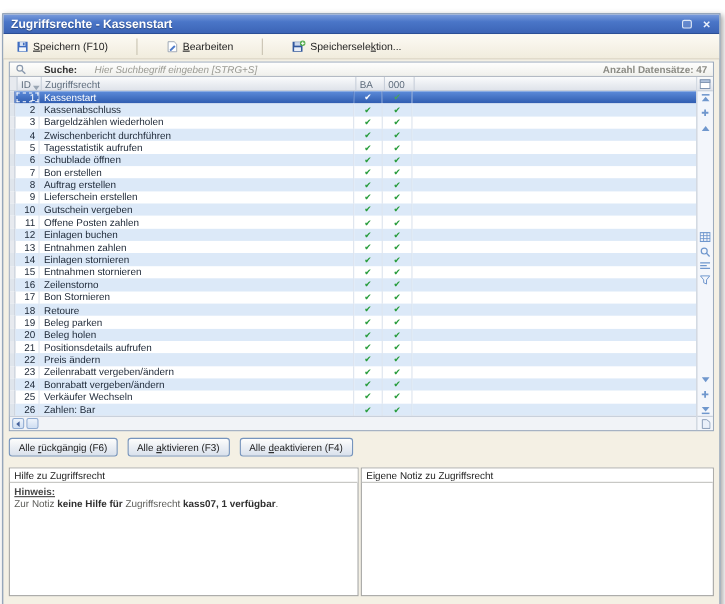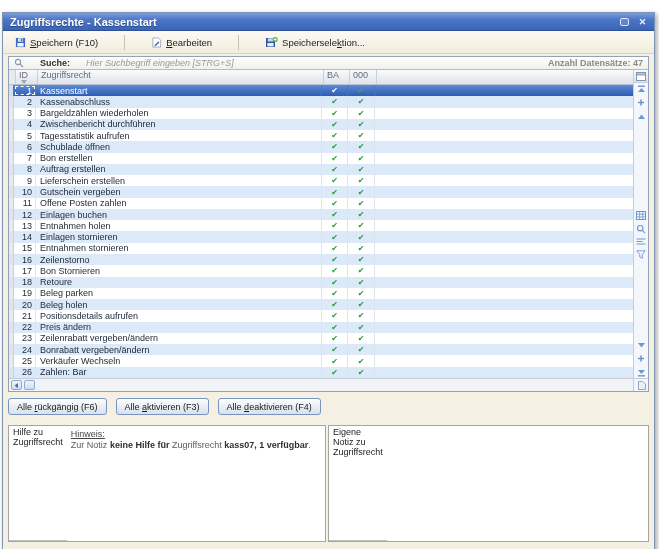--- a/index.html
+++ b/index.html
@@ -43,21 +43,21 @@
   .search-label{ font-size:9px; font-weight:bold; color:#333; }
   .search-placeholder{ font-size:9px; font-style:italic; color:#9a9a93; flex:1; }
   .search-count{ font-size:9px; color:#8b8b84;font-weight:bold; }
 
   .grid{ flex:1; display:flex; min-height:0; }
   .grid-left{ flex:1; display:flex; flex-direction:column; min-width:0; }
 
   .grid-header{ flex:0 0 13px; display:flex;
     background:linear-gradient(#fafbfc,#e9ecf1 60%,#dfe3ea);
     border-bottom:1px solid #b9c2d0; font-size:9px; color:#5e6c7c; }
-  .grid-header>div{ border-right:1px solid #c8cfda; display:flex; align-items:flex-start; padding:0 3px;flex-direction:column; }
+  .grid-header>div{ border-right:1px solid #c8cfda; display:flex; align-items:flex-end; padding:0 3px; }
   .h-gutter{ width:5px; padding:0; background:#e7eaef; }
   .h-id{ width:22px; justify-content:space-between; }
   .h-name{ width:286px; }
   .h-chk{ width:26px; }
   .h-chk000{ width:27px; }
   .h-fill{ flex:1; border-right:none !important; }
   .sort-arrow{ width:0; height:0; border-left:3px solid transparent; border-right:3px solid transparent;
     border-top:4px solid #9aa6b4; margin-left:2px; }
 
   .grid-body{ flex:1; display:flex; flex-direction:column; background:#fff; }
@@ -95,27 +95,27 @@
   .vs-corner{ flex:0 0 13px; border-top:1px solid #c5cdd8; display:flex; align-items:center; justify-content:center; }
 
   
   .actions{ flex:0 0 17px; margin:6px 0 0 5px; display:flex; gap:9px; }
   .act-btn{ font-size:9px; color:#1a1a1a; padding:0 8px; height:17px;
     border:1px solid #7694bd; border-radius:3px;
     background:linear-gradient(#fdfdfc,#e9edf3 55%,#d9e1ec); cursor:default; }
 
   
   .panels{ margin:10px 5px 0 5px; flex:0 0 117px; display:flex; gap:2px; }
-  .panel{ background:#fff; border:1px solid #a5a5a2; display:flex; flex-direction:row; }
+  .panel{ background:#fff; border:1px solid #a5a5a2; display:flex; flex-direction:column; }
   .panel-help{ width:318px; }
   .panel-note{ flex:1; }
   .panel-header{ flex:0 0 13px; font-size:9px; color:#1c1c1c; padding:1px 4px;
     border-bottom:1px solid #c2c2bf; background:#fff; }
   .panel-content{ flex:1; padding:3px 4px; font-size:9px; color:#5c5c58; line-height:1.25; }
-  .hint-label{ font-weight:normal; text-decoration:underline; color:#454545; display:block; }
+  .hint-label{ font-weight:bold; text-decoration:underline; color:#454545; display:block; }
   .hint-text b{ color:#303030; }
   .note-text{ font-style:italic; color:#8d9097; }
 
   .footer{ flex:1; }
 
   svg{ display:block; }
 </style>
 </head>
 <body>
 
@@ -294,21 +294,21 @@
               <div class="g-gutter"></div>
               <div class="g-id">12</div>
               <div class="g-name">Einlagen buchen</div>
               <div class="g-chk">✔</div>
               <div class="g-chk000">✔</div>
               <div class="g-fill"></div>
             </div>
             <div class="grid-row">
               <div class="g-gutter"></div>
               <div class="g-id">13</div>
-              <div class="g-name">Entnahmen holen</div>
+              <div class="g-name">Entnahmen zahlen</div>
               <div class="g-chk">✔</div>
               <div class="g-chk000">✔</div>
               <div class="g-fill"></div>
             </div>
             <div class="grid-row alt">
               <div class="g-gutter"></div>
               <div class="g-id">14</div>
               <div class="g-name">Einlagen stornieren</div>
               <div class="g-chk">✔</div>
               <div class="g-chk000">✔</div>

